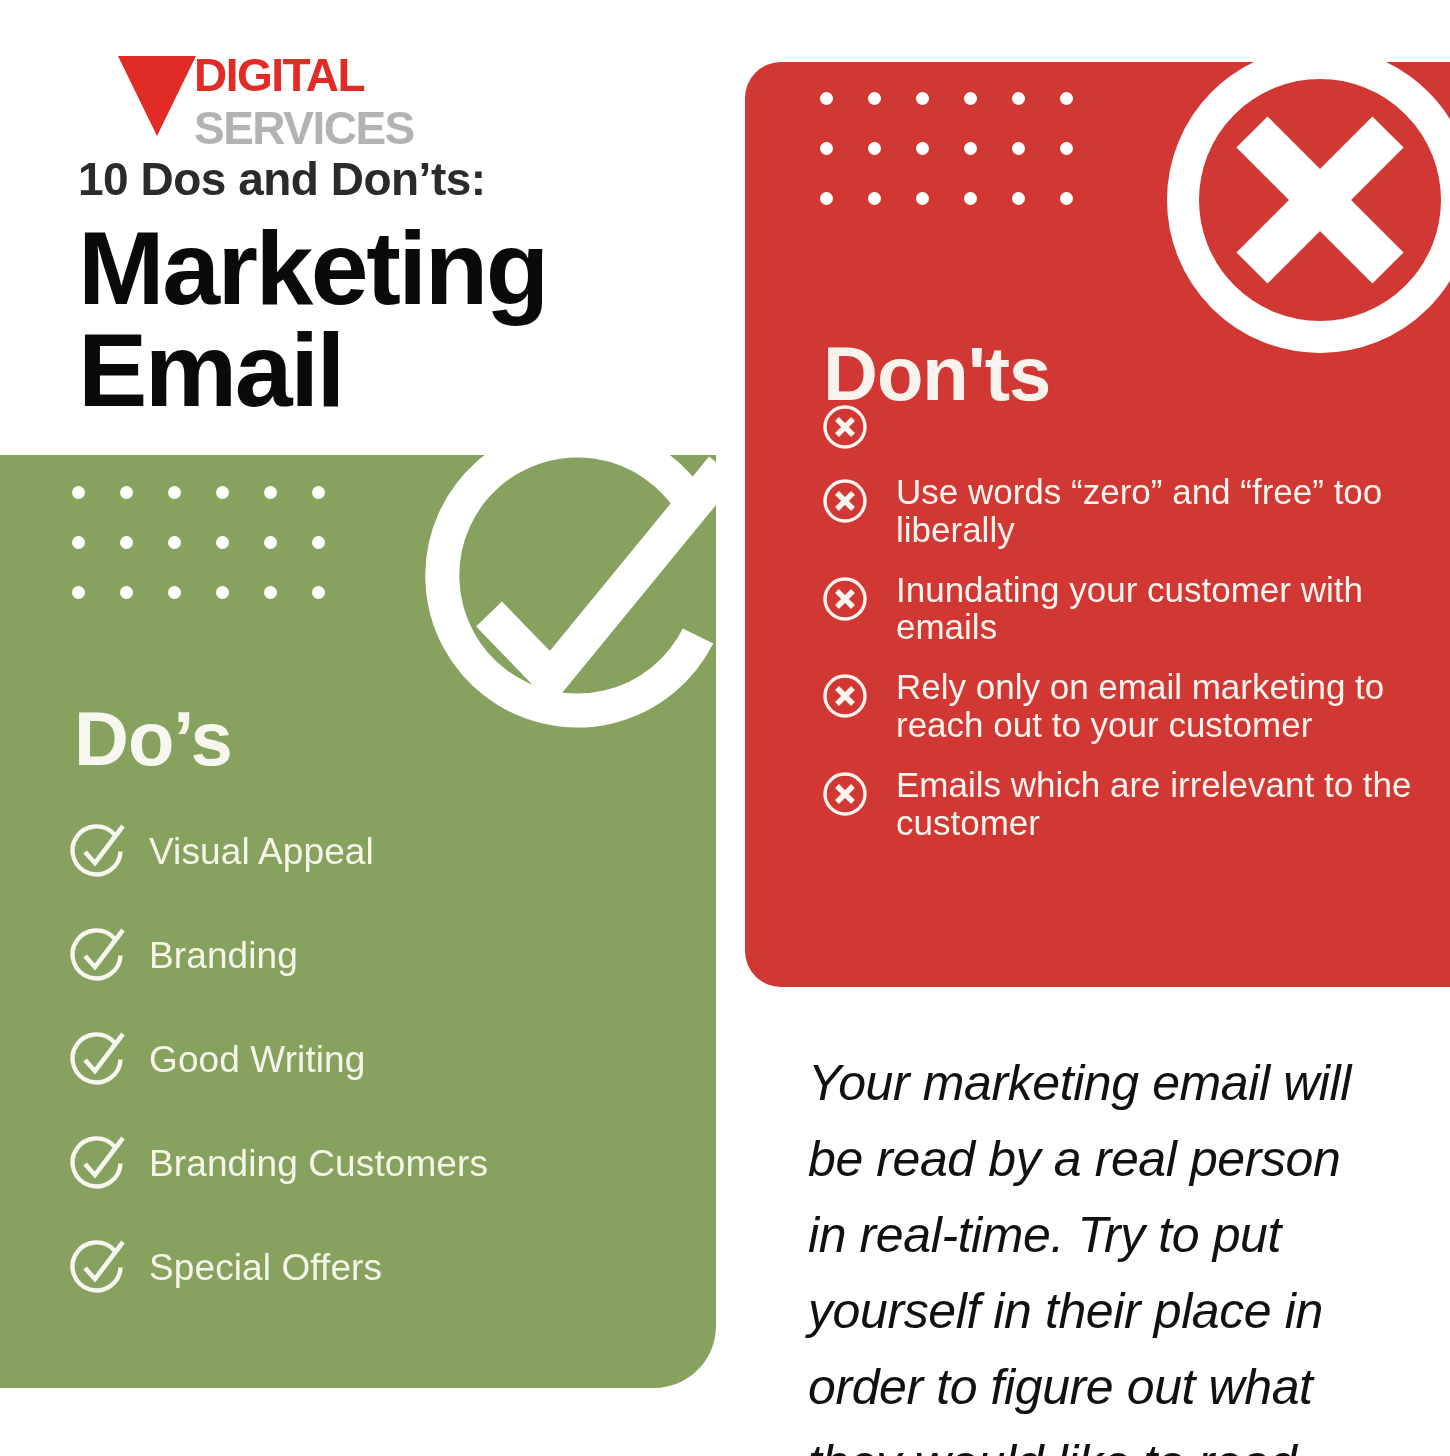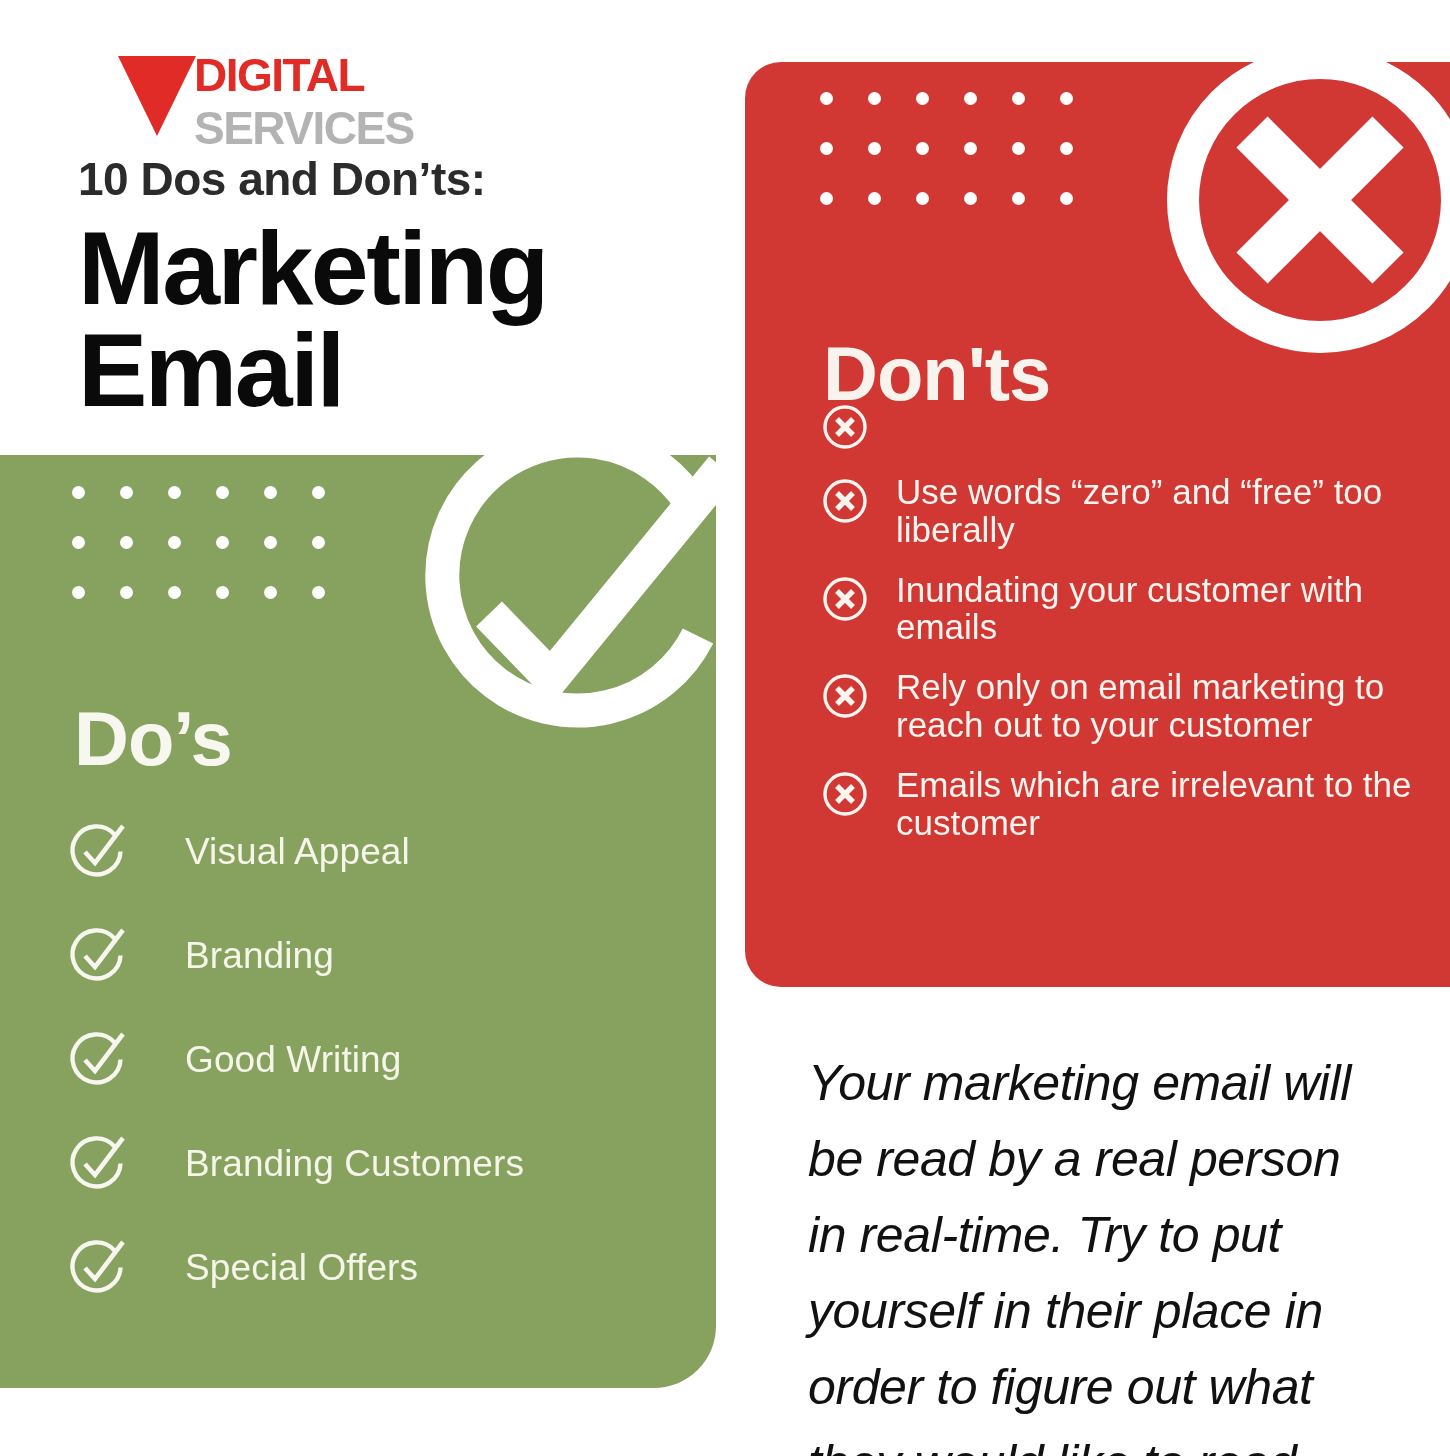--- a/index.html
+++ b/index.html
@@ -124,21 +124,20 @@
   .dos-list {
     position: absolute;
     left: 66px;
     top: 345px;
     width: 620px;
   }
   .do-row {
     display: flex;
     align-items: center;
     height: 104px;
-    gap: 36px;
   }
   .do-icon {
     width: 62px;
     height: 62px;
     flex: 0 0 62px;
     margin-right: 21px;
   }
   .do-label {
     font-size: 37px;
     color: #f6f5ea;

